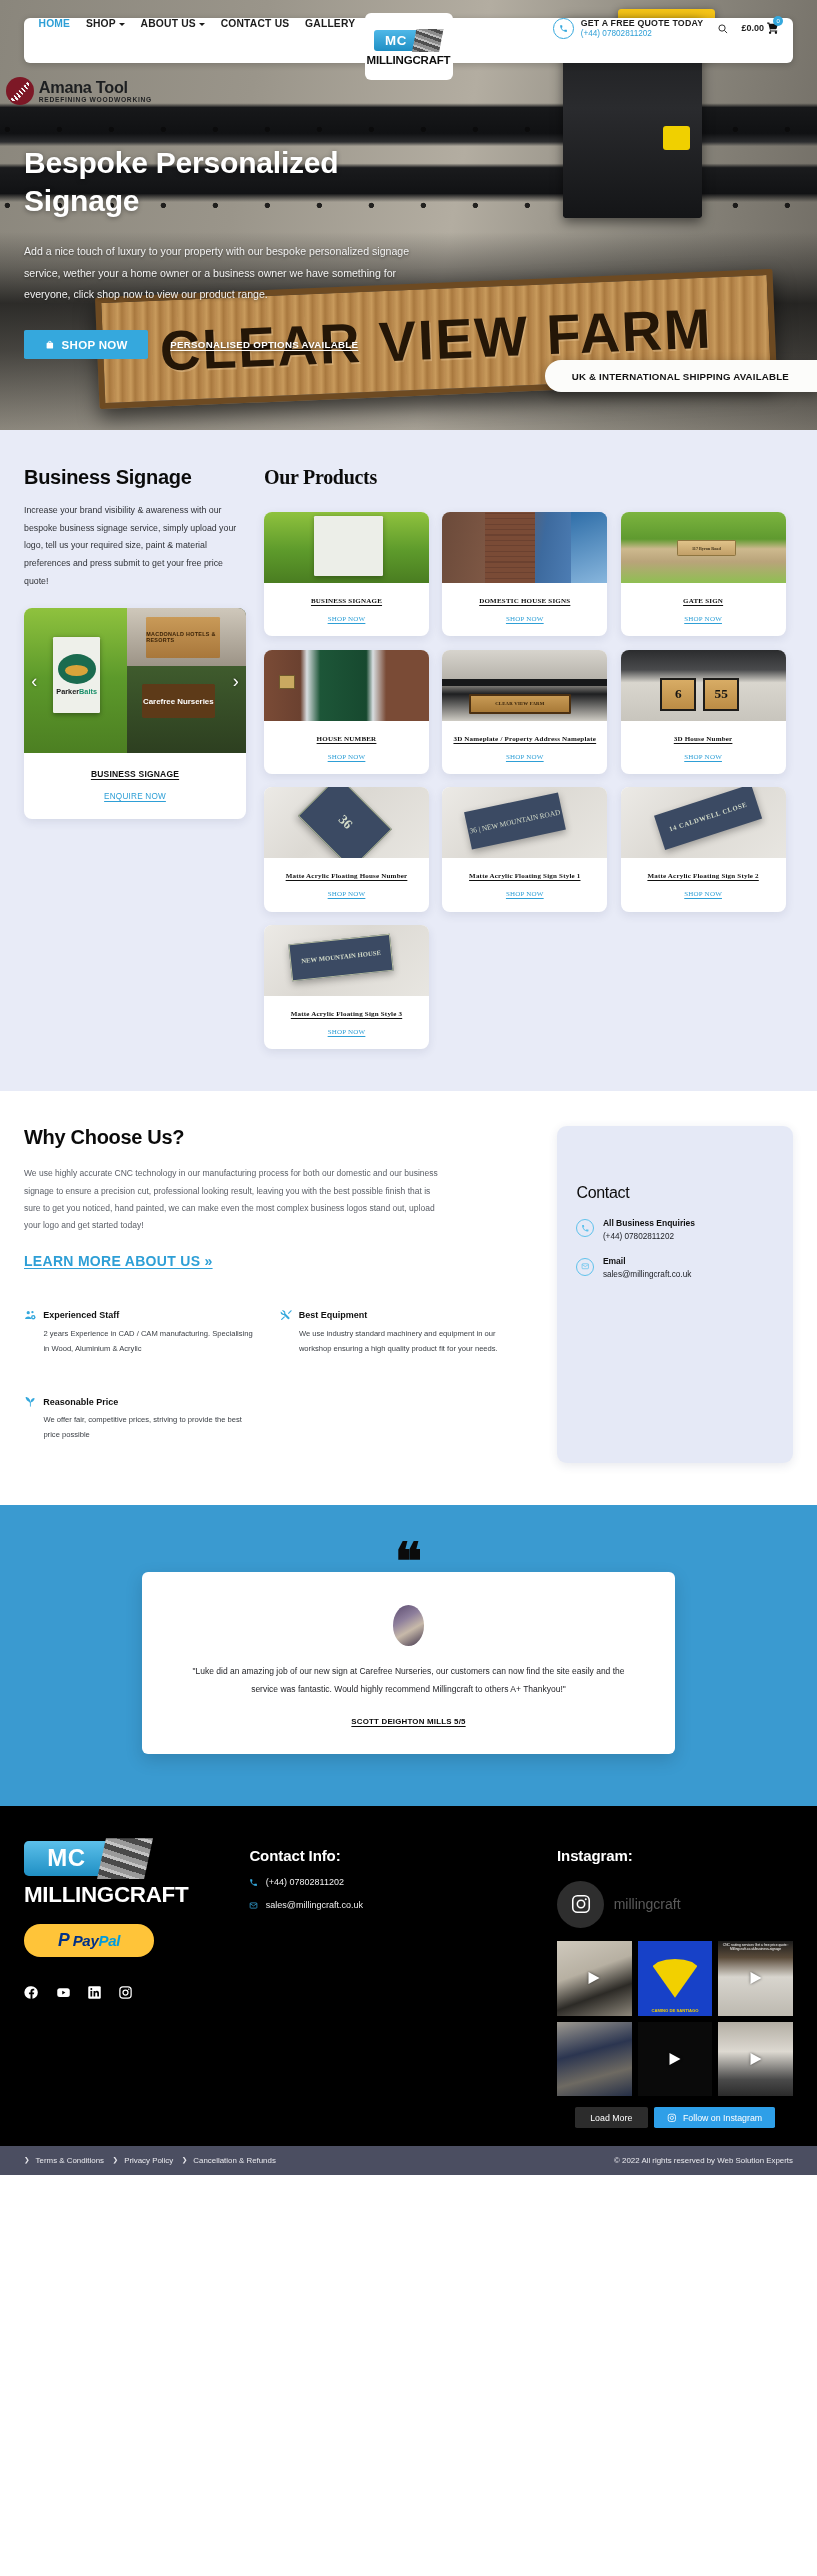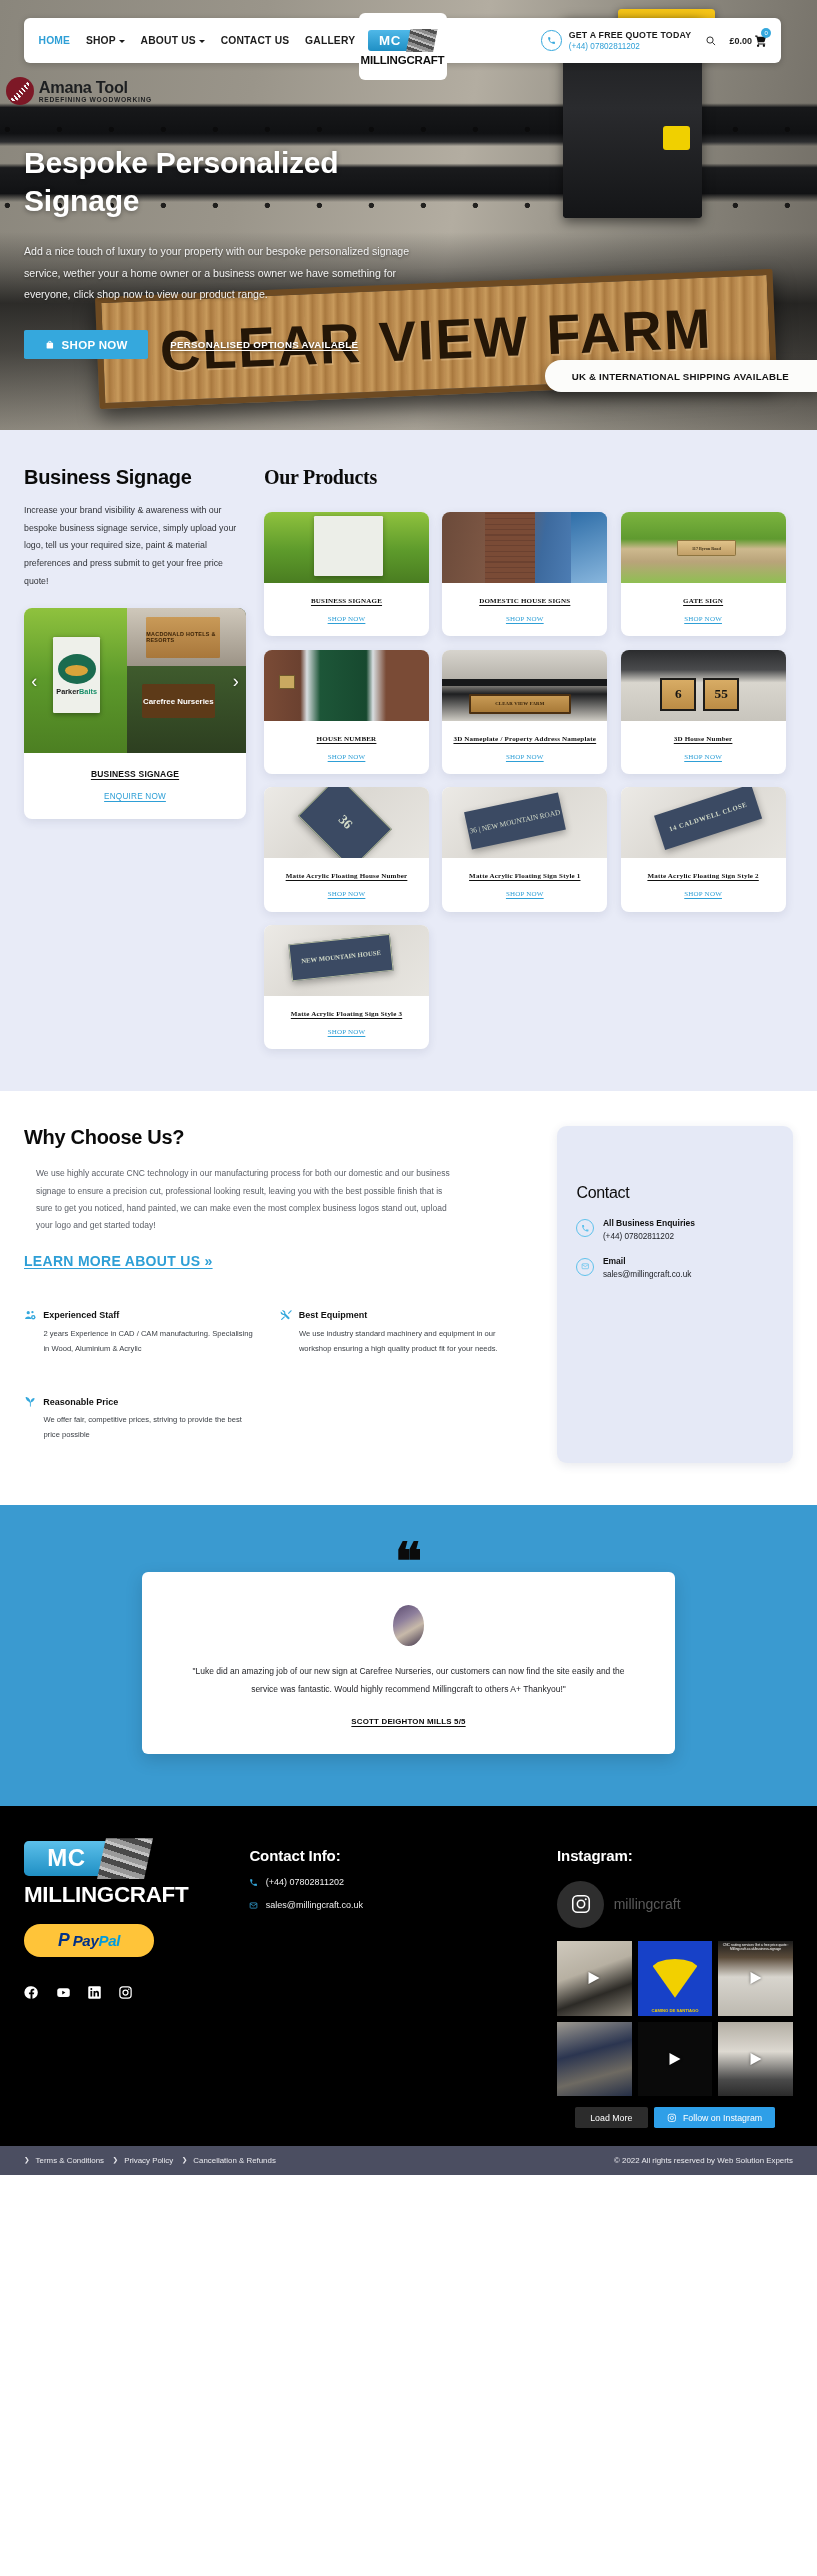--- a/index.html
+++ b/index.html
@@ -108,25 +108,25 @@
     background: repeating-linear-gradient(48deg, #fff 0 1.8px, #7c1020 1.8px 3.6px);
     clip-path: polygon(0 100%, 100% 0, 100% 34%, 40% 100%);
   }
   .amana-txt { line-height: 1; }
   .amana-txt .t1 { font-size: 16.3px; font-weight: 700; color: #15171a; letter-spacing: -0.3px; }
   .amana-txt .t2 { font-size: 6.7px; font-weight: 700; color: #15171a; letter-spacing: 0.7px; margin-top: 1.8px; }
 
   
   .navwrap {
     position: absolute;
-    left: 24px; right: 36px; top: 18px;
+    left: 24px; right: 24px; top: 18px;
     height: 45px;
     background: #fff;
     border-radius: 6px;
-    display: flex; align-items: center;
+    display: flex; align-items: flex-start;
     box-shadow: 0 1.2px 6px rgba(0,0,0,.18);
     z-index: 20;
   }
   .nav-links { display: flex; align-items: center; gap: 15.7px; padding-left: 14.5px; }
   .nav-links a {
     font-size: 10.3px; font-weight: 700; letter-spacing: 0.2px;
     color: #1c1c1c; white-space: nowrap;
     display: flex; align-items: center; gap: 3px;
   }
   .nav-links a.active { color: #2e9fd6; }
@@ -318,21 +318,21 @@
     box-shadow: 0 3px 7.3px rgba(0,0,0,.3);
   }
   .sc-acr1 .plaque { left:26%; top:10%; width:46%; height:80%; transform: rotate(45deg); border:1.8px solid #aab291; font-size:13.3px; font-weight:700; }
   .sc-acr2 .plaque { left:15%; top:20%; width:58%; height:54%; transform: rotate(-12deg); font-size:7.3px; gap:4.8px; }
   .sc-acr3 .plaque { left:22%; top:16%; width:62%; height:50%; transform: rotate(-18deg); font-size:6.7px; font-weight:700; letter-spacing:0.6px; }
   .sc-acr4 .plaque { left:16%; top:20%; width:62%; height:52%; transform: rotate(-6deg); border:1.8px solid #b8bfa2; font-size:6.7px; font-weight:700; line-height:1.3; }
 
   
   .why { background: #fff; padding: 35px 24px 42px; display: flex; gap: 22px; }
   .why-left { flex: 1; }
-  .why-body { font-size: 8.5px; color: #5a5e66; line-height: 2.05; margin-top: 15.7px; max-width: 424px; margin-left: 12px; }
+  .why-body { font-size: 8.5px; color: #5a5e66; line-height: 2.05; margin-top: 15.7px; max-width: 424px; }
   .learn-more {
     display: inline-block; margin-top: 18px;
     font-size: 14px; font-weight: 700; color: #2e9fd6; letter-spacing: 0.3px;
     text-decoration: underline; text-underline-offset: 1.8px;
   }
   .feat-grid { display: flex; flex-wrap: wrap; margin-top: 22px; }
   .feat { width: 50%; padding-right: 24px; margin-bottom: 20.6px; margin-top: 18px; }
   .feat-head { display: flex; align-items: center; gap: 6px; }
   .feat-icon { width: 13.3px; height: 13.3px; color: #35a8dd; display: flex; align-items: center; justify-content: center; }
   .feat-title { font-size: 9px; font-weight: 700; color: #111; }

